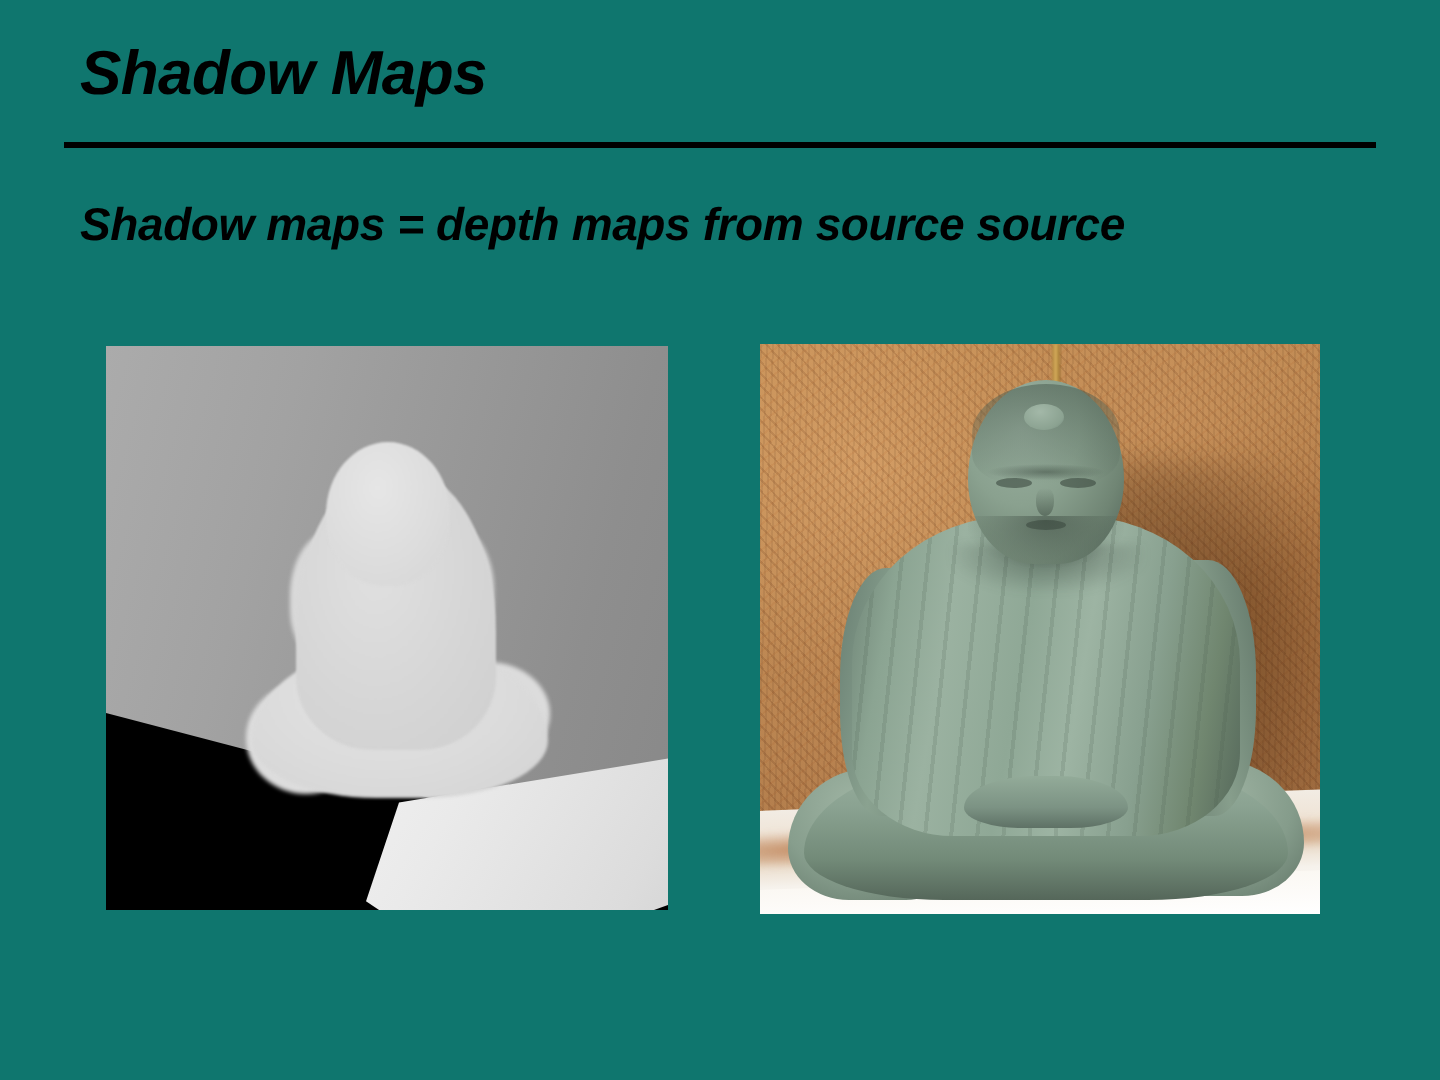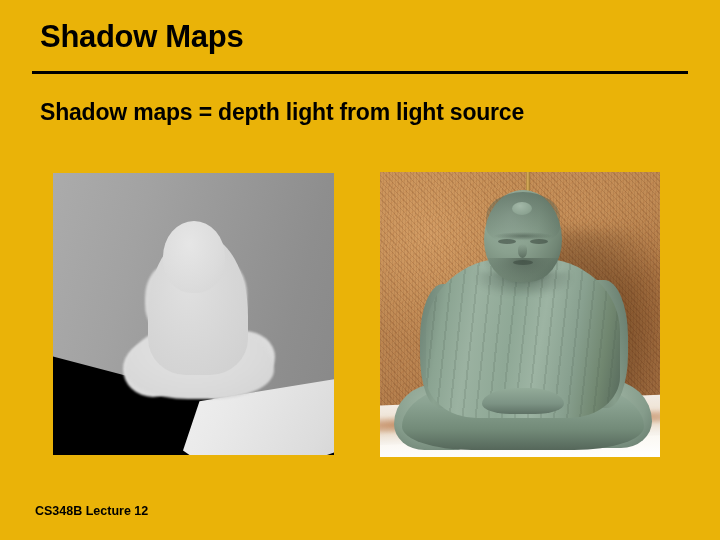--- a/index.html
+++ b/index.html
@@ -13,21 +13,22 @@
     position: relative;
     overflow: hidden;
     font-family: "Liberation Sans", sans-serif;
     color: #000000;
   }
 
   
   .slide {
     position: absolute;
     inset: 0;
-    background: #eab308;
+    background: #0f766e;
+    font-style: italic;
   }
 
   
   .slide-title {
     position: absolute;
     left: 40px;
     top: 18px;
     font-size: 31px;
     font-weight: bold;
     letter-spacing: -0.3px;
@@ -480,21 +481,21 @@
 </style>
 </head>
 <body>
 
 <div class="slide">
 
   <div class="slide-title">Shadow Maps</div>
 
   <div class="title-rule"></div>
 
-  <div class="subtitle">Shadow maps = depth light from light source</div>
+  <div class="subtitle">Shadow maps = depth maps from source source</div>
 
   <div class="figure figure-depth">
     <div class="dm-bg"></div>
     <div class="dm-black2"></div>
     <div class="dm-slab-front"></div>
     <div class="dm-slab-top"></div>
     <div class="dm-knee-l"></div>
     <div class="dm-knee-r"></div>
     <div class="dm-lap"></div>
     <div class="dm-shoulder-l"></div>
@@ -527,16 +528,15 @@
     <div class="ph-ushnisha"></div>
     <div class="ph-brow"></div>
     <div class="ph-eye-l"></div>
     <div class="ph-eye-r"></div>
     <div class="ph-nose"></div>
     <div class="ph-mouth"></div>
     <div class="ph-chin-shadow"></div>
     <div class="ph-soft"></div>
   </div>
 
-  <div class="footer-left">CS348B Lecture 12</div>
 
 
 </div>
 
 </body></html>

